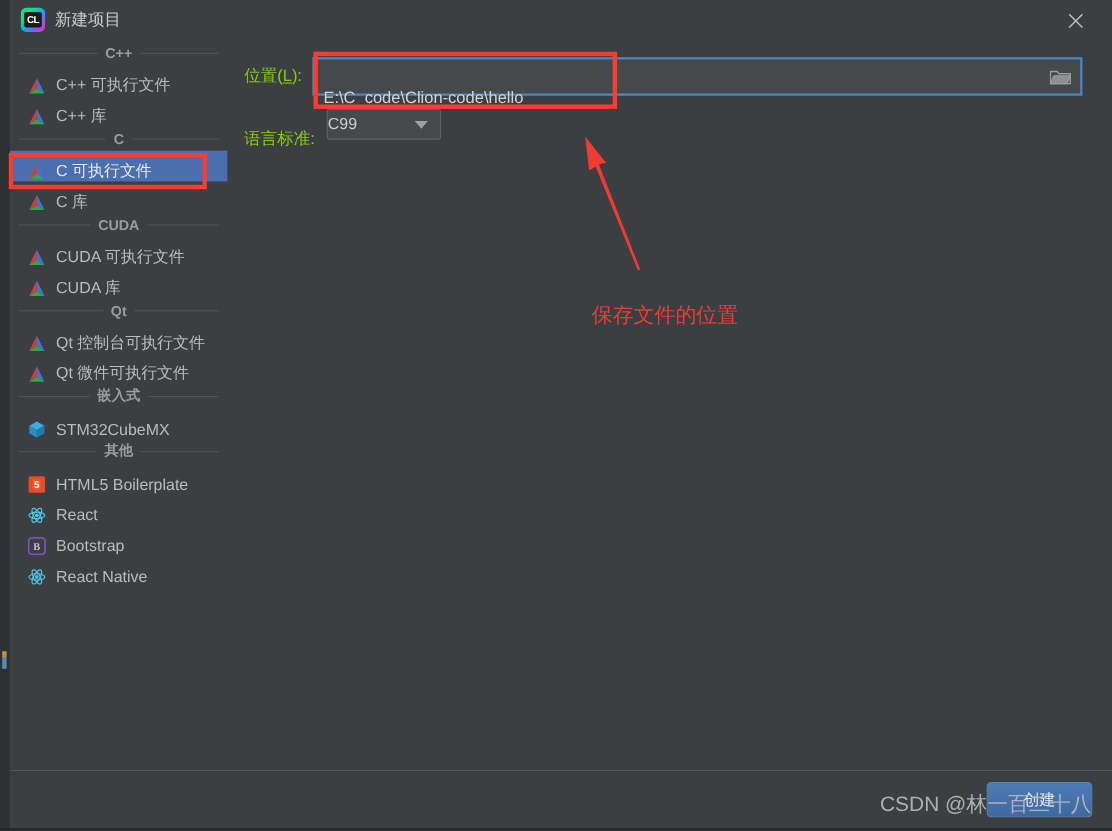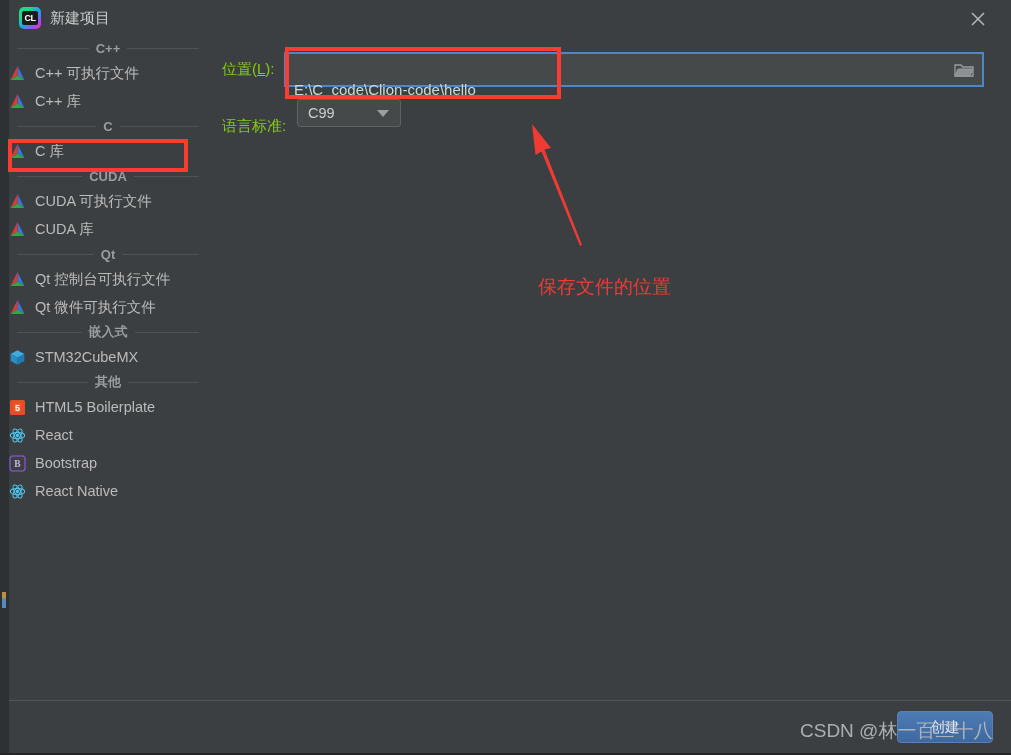--- a/index.html
+++ b/index.html
@@ -114,22 +114,22 @@
     font-size: 13px;
     color: #9a9da0;
     font-weight: bold;
     white-space: nowrap;
   }
 
   .item {
     position: relative;
     height: 28px;
     display: flex;
-    align-items: center;
-    padding-left: 0;
+    align-items: flex-end;
+    padding-left: 16px;
     box-sizing: border-box;
     cursor: default;
   }
   .item .ilabel {
     font-size: 14.5px;
     color: #bbbbbb;
     white-space: nowrap;
     margin-left: 9px;
   }
   .item.selected {
@@ -205,21 +205,21 @@
     border: 1px solid #5e6265;
     border-radius: 3px;
     box-sizing: border-box;
     display: flex;
     align-items: center;
     cursor: pointer;
   }
   .combo .val {
     font-size: 14.5px;
     color: #cfcfcf;
-    margin-left: 10px;
+    margin-left: 0;
     flex: 1 1 auto;
   }
   .combo .arrow {
     width: 0; height: 0;
     border-left: 6px solid transparent;
     border-right: 6px solid transparent;
     border-top: 7px solid #9da0a3;
     margin-right: 11px;
   }
 
@@ -335,20 +335,30 @@
               <path d="M1.5 15 L15.5 15 L8.5 10.5 Z" fill="#2fa84a"></path>
             </svg>
           </span>
           <span class="ilabel">C++ 库</span>
         </div>
         <div class="group-header">
           <span class="rule"></span>
           <span class="lbl">C</span>
           <span class="rule"></span>
         </div>
+        <div class="item selected">
+          <span class="ico">
+            <svg width="17" height="17" viewBox="0 0 17 17">
+              <path d="M8.5 1 L15.5 15 L8.5 10.5 Z" fill="#3f74d6"></path>
+              <path d="M8.5 1 L1.5 15 L8.5 10.5 Z" fill="#d13c3c"></path>
+              <path d="M1.5 15 L15.5 15 L8.5 10.5 Z" fill="#2fa84a"></path>
+            </svg>
+          </span>
+          <span class="ilabel">C 可执行文件</span>
+        </div>
         <div class="item">
           <span class="ico">
             <svg width="17" height="17" viewBox="0 0 17 17">
               <path d="M8.5 1 L15.5 15 L8.5 10.5 Z" fill="#3f74d6"></path>
               <path d="M8.5 1 L1.5 15 L8.5 10.5 Z" fill="#d13c3c"></path>
               <path d="M1.5 15 L15.5 15 L8.5 10.5 Z" fill="#2fa84a"></path>
             </svg>
           </span>
           <span class="ilabel">C 库</span>
         </div>

